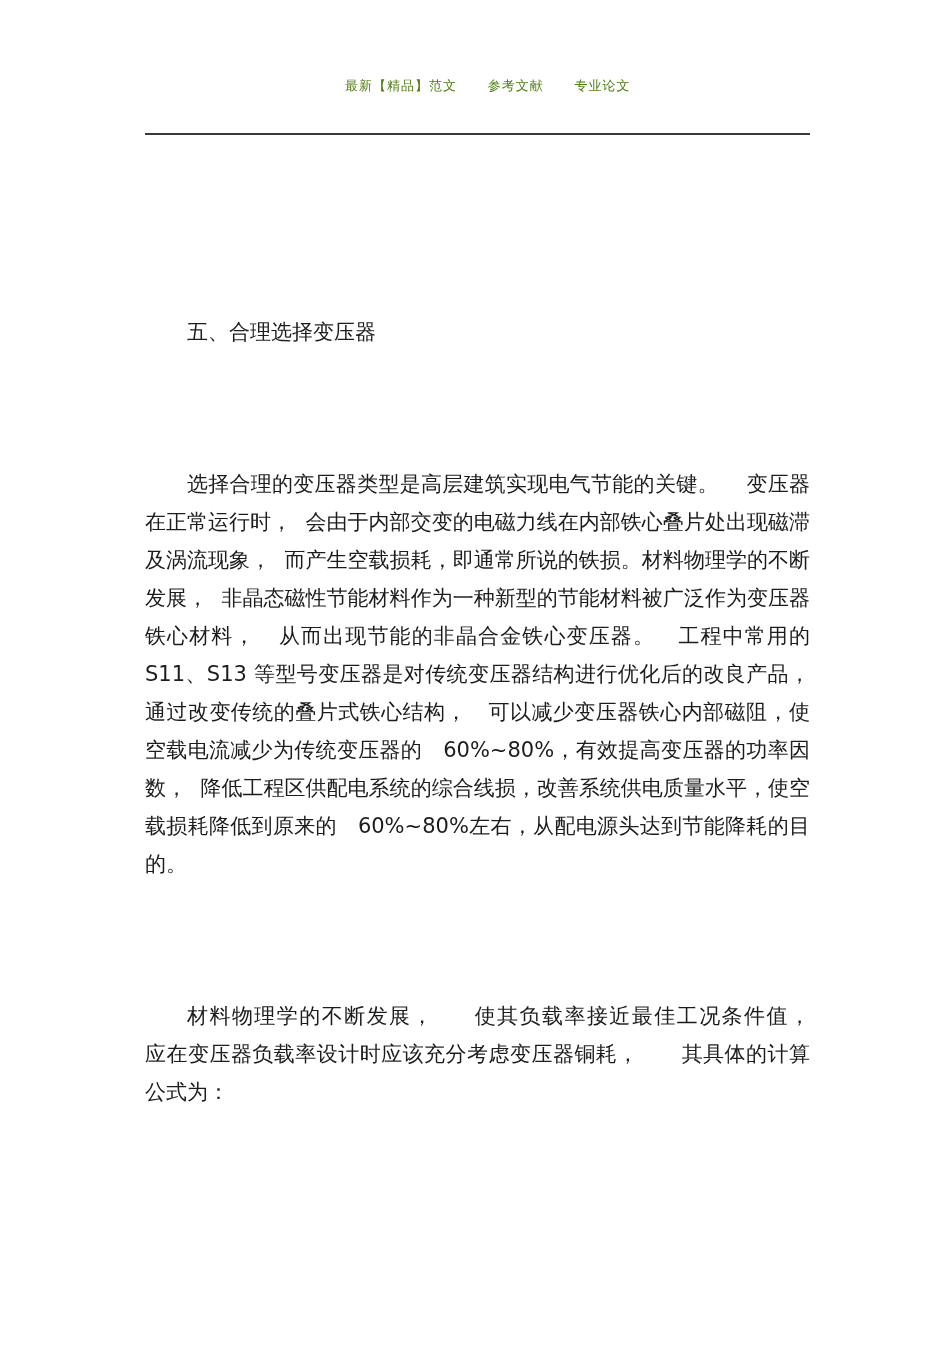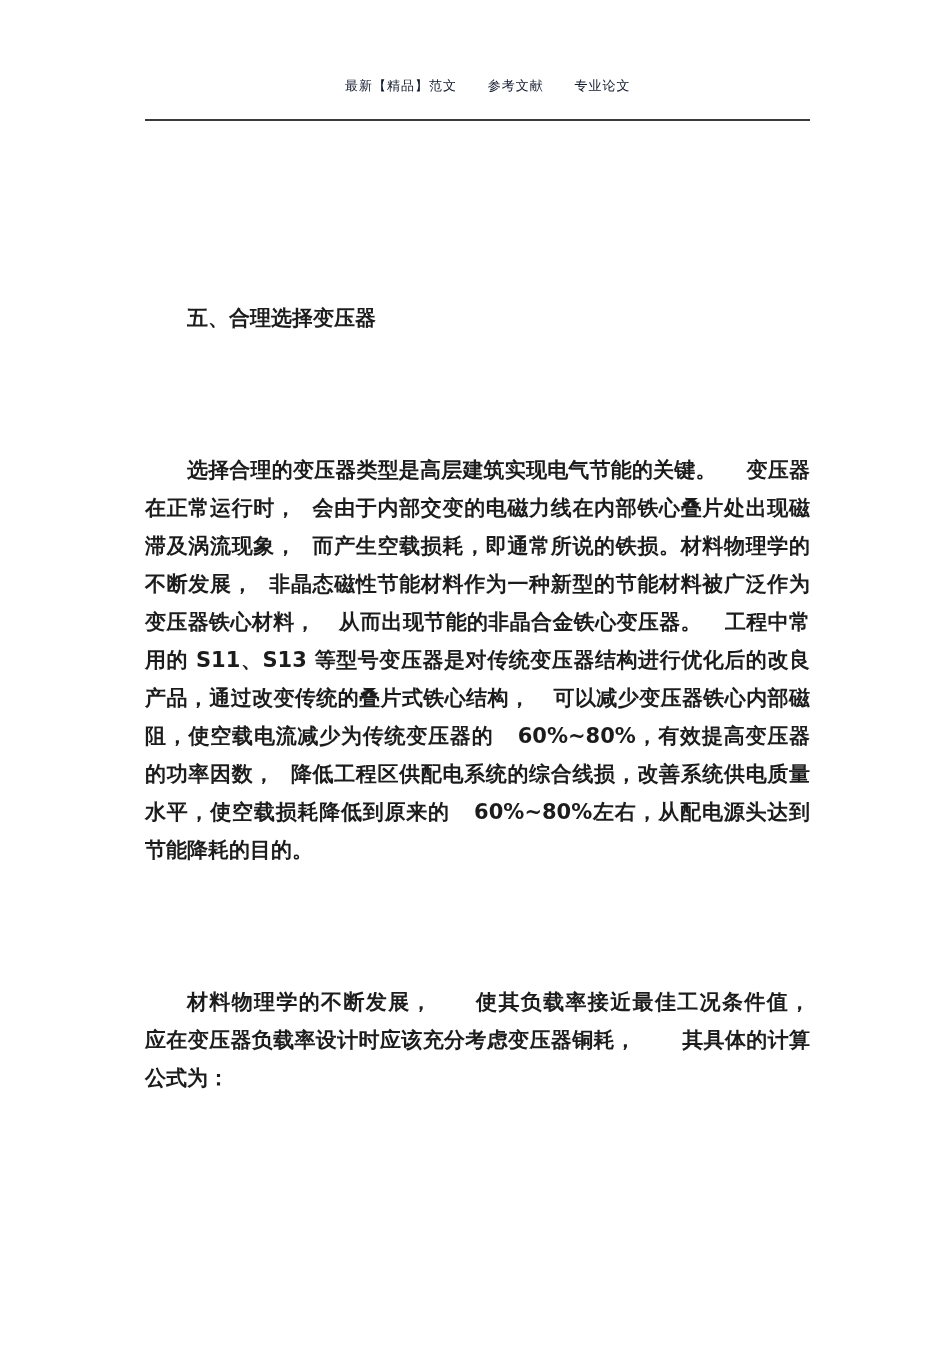--- a/index.html
+++ b/index.html
@@ -18,45 +18,44 @@
     width: 950px;
     height: 1345px;
     box-sizing: border-box;
     background: #ffffff;
     padding: 62px 140px 0 145px;
     overflow: hidden;
   }
   .header {
     text-align: center;
     font-size: 13px;
-    color: #0f172a;
+    color: #4d7c0f;
     white-space: pre-wrap;
     letter-spacing: 1px;
-    padding-bottom: 9px;
+    padding-bottom: 23px;
   }
   .header-rule {
     border: none;
     border-top: 2px solid #3a3a3a;
     margin: 0 0 26px 0;
     height: 0;
   }
   .content {
     font-size: 21px;
     line-height: 38px;
     text-align: justify;
     white-space: pre-wrap;
     overflow-wrap: break-word;
     color: #1c1c1c;
   }
   .para {
     margin: 0;
   }
   .indent {
     text-indent: 2em;
-    font-weight: bold;
   }
 </style>
 </head>
 <body>
 
 <div class="page">
 
   <div class="header">
     <span>最新【精品】范文      参考文献      专业论文</span>
   </div>

